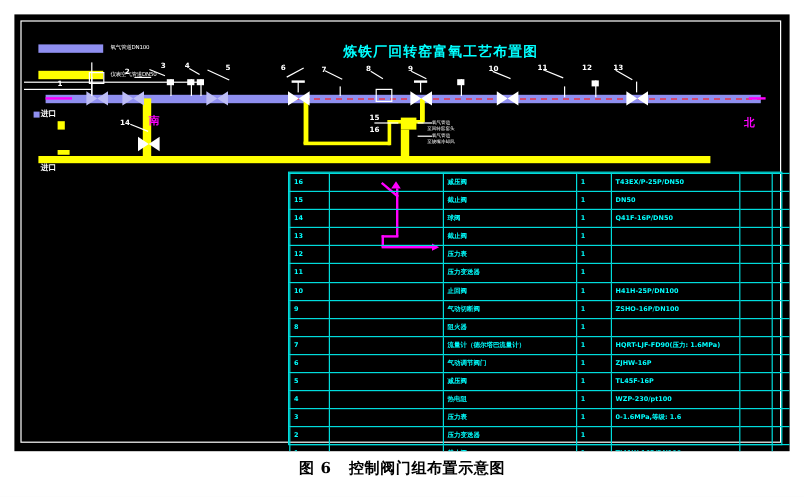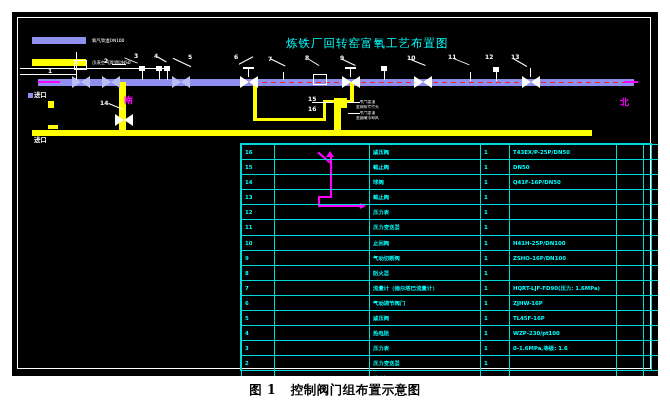--- a/index.html
+++ b/index.html
@@ -19,21 +19,21 @@
   .legend{position:absolute;left:20px;top:22px;}
   .legend-row{display:flex;align-items:center;height:12px;margin-bottom:10px;}
   .swatch{width:54px;height:7px;margin-right:6px;}
   .swatch.violet{background:#8f8ff0;}
   .swatch.yellow{background:#ffff00;}
   .legend-txt{color:#ffffff;font-size:4.6px;letter-spacing:-.2px;white-space:nowrap;
               font-family:"DejaVu Sans","Liberation Sans",sans-serif;}
 
   
   .cad-title{position:absolute;left:274px;top:24px;color:#00ffff;font-size:11.5px;
-             font-weight:normal;letter-spacing:1px;white-space:nowrap;}
+             font-weight:bold;letter-spacing:1px;white-space:nowrap;}
 
   
   .pipe-violet{position:absolute;left:26px;top:67px;width:596px;height:7px;background:#8f8ff0;}
   .pipe-red-dash{position:absolute;left:232px;top:69.5px;width:390px;height:1px;
                  background:repeating-linear-gradient(to right,#ff2020 0 5px,transparent 5px 9px);}
   .pipe-magenta-l{position:absolute;left:26px;top:69px;width:22px;height:2px;background:#ff00ff;}
   .pipe-magenta-r{position:absolute;left:612px;top:69px;width:14px;height:2px;background:#ff00ff;}
 
   
   .rail{position:absolute;background:#ffffff;height:1px;}
@@ -414,16 +414,16 @@
               <td class="c-w1"></td>
               <td class="c-w2"></td>
             </tr>
           </tbody>
       </table>
     </div>
 
   </div>
 
   <div id="caption">
-    <span class="num">图 1</span>&nbsp;&nbsp;&nbsp;<span>控制阀门组布置示意图</span>
+    <span class="num">图 6</span>&nbsp;&nbsp;&nbsp;<span>控制阀门组布置示意图</span>
   </div>
 
 </div>
 
 </body></html>

